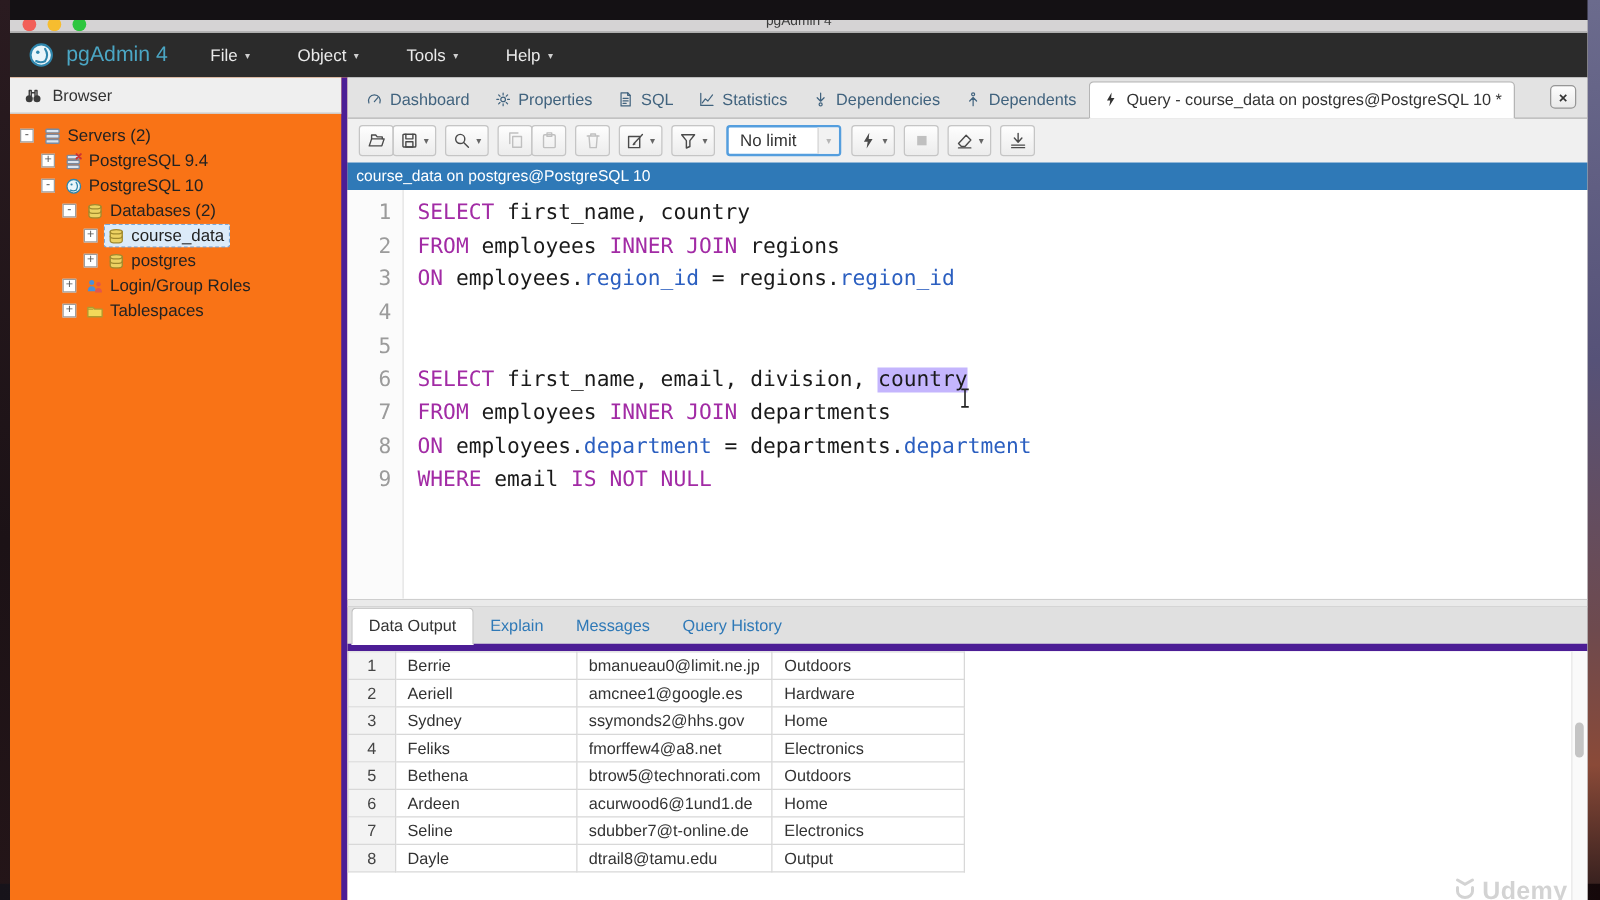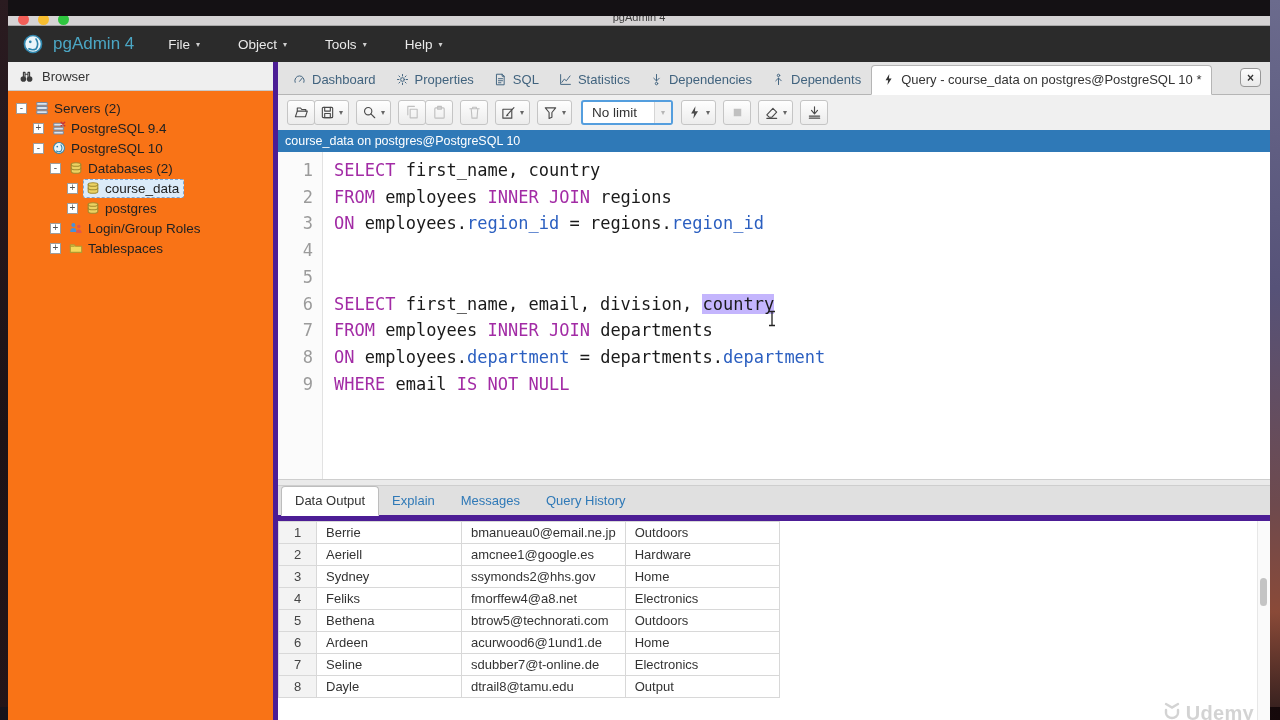--- a/index.html
+++ b/index.html
@@ -21,21 +21,21 @@
   .brand-text{color:#4ba6c4;font-size:17px}
   .menu-item{color:#eaeaea;font-size:13.5px;margin-right:38px;display:flex;align-items:center;gap:6px;cursor:default}
   .menu-caret{font-size:8px;color:#cfcfcf}
   
   .content{flex:1;display:flex;min-height:0}
   .sidebar{flex:0 0 270px;width:270px;border-right:5px solid #4c1d95;background:#f97316;display:flex;flex-direction:column}
   .sidebar-header{flex:0 0 29px;background:#efefef;border-bottom:1px solid #c9c9c9;display:flex;align-items:center;gap:8px;padding:0 11px;font-size:13px;color:#333}
   .tree{padding-top:7px;font-size:13.5px;color:#222}
   .tree-item{display:flex;align-items:center;height:20px}
   .expander{width:11px;height:11px;flex:0 0 11px;border:1px solid #9d9d9d;background:#fff;color:#555;font-size:10px;line-height:8px;text-align:center;margin-right:5px}
-  .node{display:flex;align-items:flex-start;gap:5px;padding:1px 4px 1px 2px;border:1px dashed transparent;border-radius:2px}
+  .node{display:flex;align-items:flex-end;gap:5px;padding:1px 4px 1px 2px;border:1px dashed transparent;border-radius:2px}
   .node.selected{background:#dcebf9;border-color:#7aa7d6}
   .tree-label{white-space:nowrap}
   
   .main{flex:1;min-width:0;display:flex;flex-direction:column;position:relative}
   .tabbar{flex:0 0 33px;background:#e3e3e3;border-bottom:1px solid #b5b5b5;display:flex;padding-left:5px;position:relative}
   .tab{display:flex;align-items:center;gap:6px;padding:6px 10px 7px;font-size:13px;color:#41637e;white-space:nowrap}
   .tab.active{background:#fff;border:1px solid #b5b5b5;border-bottom-color:#fff;border-radius:4px 4px 0 0;color:#333;margin-bottom:-1px}
   .close-btn{position:absolute;right:9px;top:6px;width:21px;height:19px;border:1px solid #979797;border-radius:4px;background:linear-gradient(#fdfdfd,#e9e9e9);display:flex;align-items:center;justify-content:center;font-size:12px;font-weight:bold;color:#333}
   
   .toolbar{flex:0 0 35px;background:#f0f0f0;display:flex;align-items:center;padding:0 9px}
@@ -475,21 +475,21 @@
             <colgroup>
               <col style="width:38px">
               <col style="width:145px">
               <col style="width:145px">
               <col style="width:154px">
             </colgroup>
             <tbody>
               <tr>
                 <td class="rownum">1</td>
                 <td>Berrie</td>
-                <td>bmanueau0@email.ne.jp</td>
+                <td>bmanueau0@limit.ne.jp</td>
                 <td>Outdoors</td>
               </tr>
               <tr>
                 <td class="rownum">2</td>
                 <td>Aeriell</td>
                 <td>amcnee1@google.es</td>
                 <td>Hardware</td>
               </tr>
               <tr>
                 <td class="rownum">3</td>

